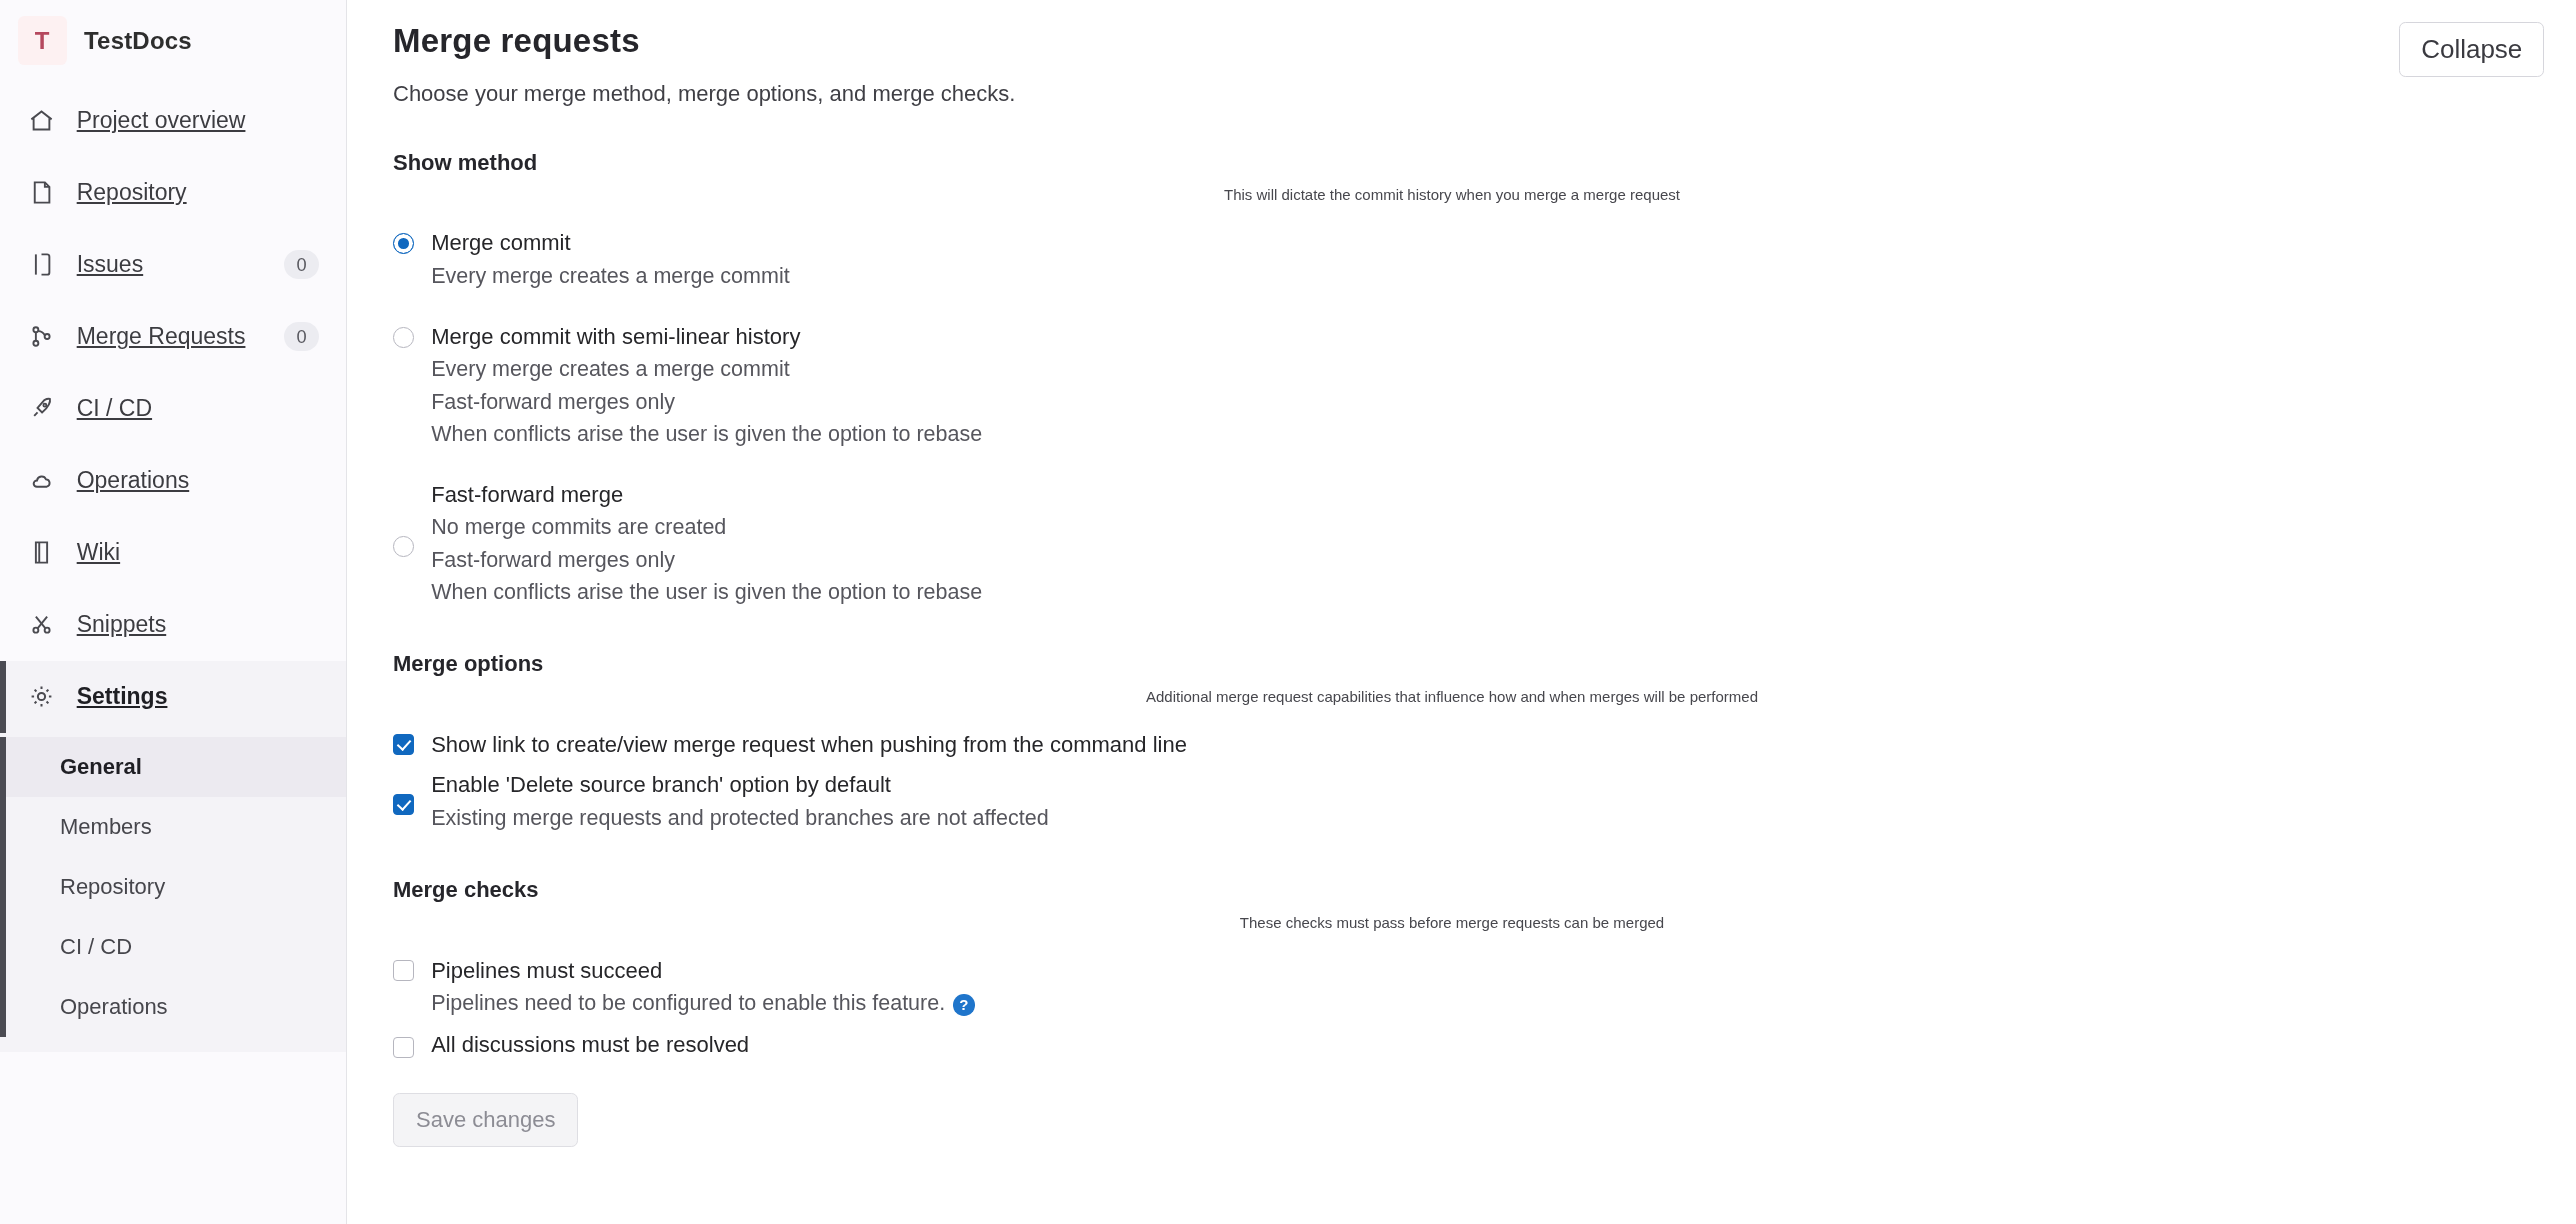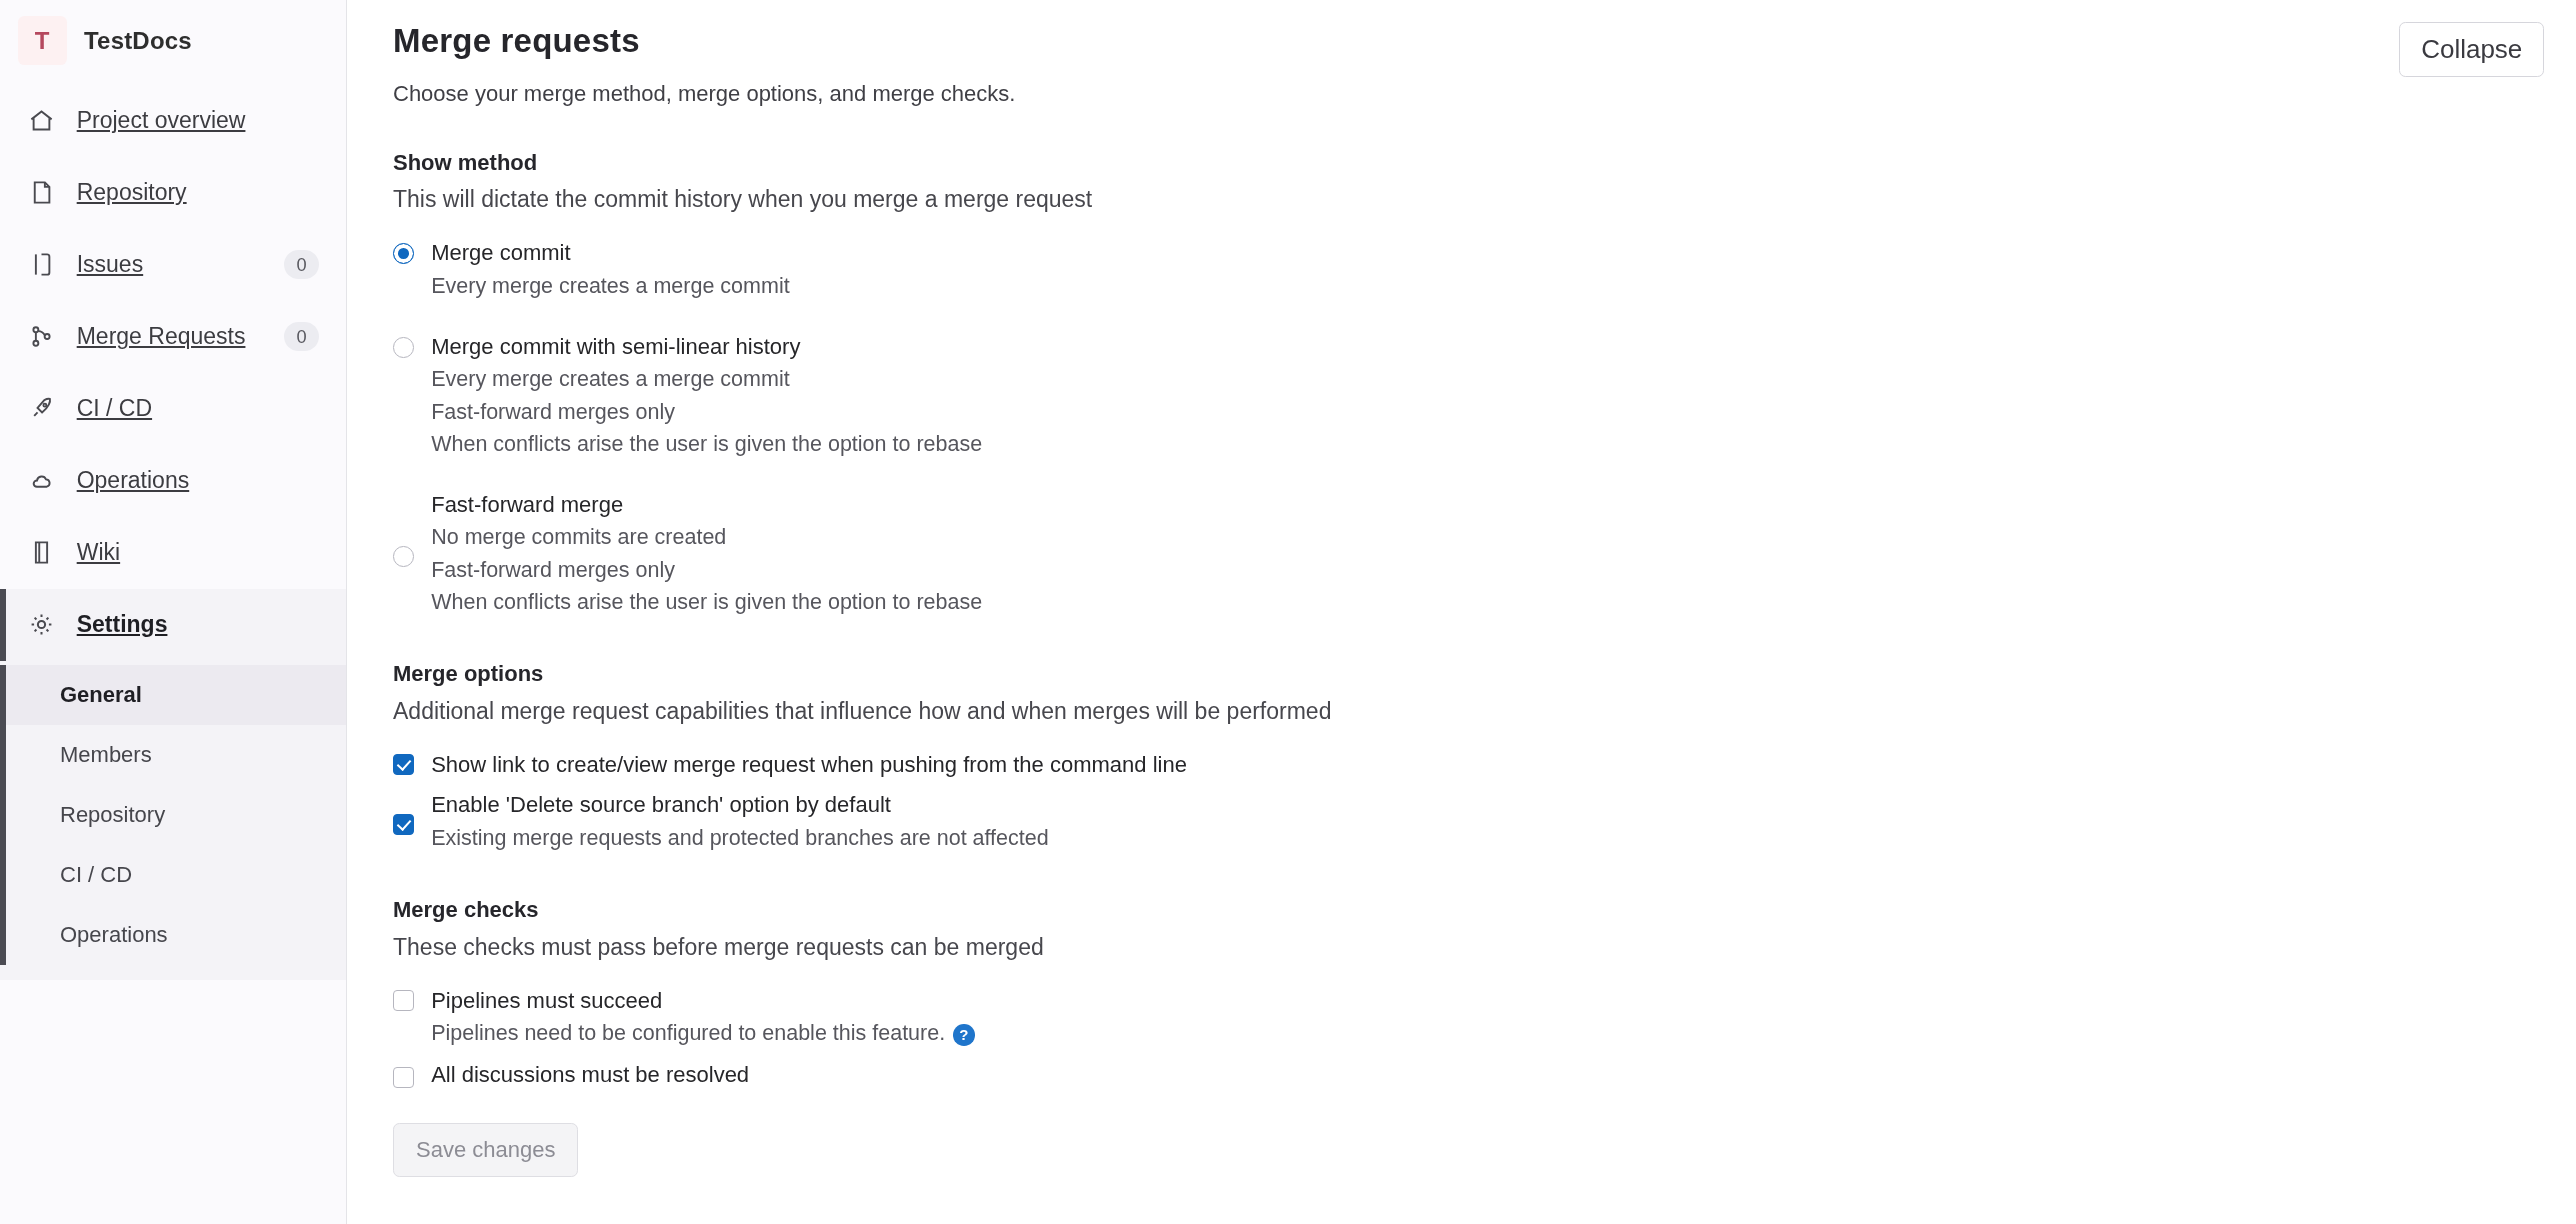--- a/index.html
+++ b/index.html
@@ -146,22 +146,23 @@
     color: #3f3f45;
   }
   .section { margin-top: 43px; }
   .section-title {
     font-size: 22px;
     font-weight: bold;
     color: #26262b;
   }
   .section-desc {
     margin-top: 10.3px;
-    font-size: 23px;
+    font-size: 15px;
     color: #47474d;
+    text-align: center;
   }
 
   .opt-list { margin-top: 24px; }
   .opt {
     display: flex;
     align-items: flex-start;
     gap: 17.5px;
     margin-bottom: 9.5px;
   }
   .opt:last-child { margin-bottom: 0; align-items: center; }
@@ -323,20 +324,31 @@
       <div class="nav-item">
         <span class="ico">
           <svg width="27" height="27" viewBox="0 0 24 24" fill="none" stroke="currentColor" stroke-width="1.7">
               <path d="M7 3h10v18H7z"></path>
               <path d="M10 3v18"></path>
             </svg>
         </span>
         <span class="label">Wiki</span>
       </div>
 
+      <div class="nav-item">
+        <span class="ico">
+          <svg width="27" height="27" viewBox="0 0 24 24" fill="none" stroke="currentColor" stroke-width="1.7">
+              <circle cx="7" cy="17" r="2.2"></circle>
+              <circle cx="17" cy="17" r="2.2"></circle>
+              <path d="M8.5 15.5L17 5"></path>
+              <path d="M15.5 15.5L7 5"></path>
+            </svg>
+        </span>
+        <span class="label">Snippets</span>
+      </div>
 
       <div class="nav-item active">
         <span class="ico">
           <svg width="27" height="27" viewBox="0 0 24 24" fill="none" stroke="currentColor" stroke-width="1.8">
               <circle cx="12" cy="12" r="3.2"></circle>
               <path d="M12 3.2v2.2M12 18.6v2.2M3.2 12h2.2M18.6 12h2.2M5.9 5.9l1.6 1.6M16.5 16.5l1.6 1.6M18.1 5.9l-1.6 1.6M7.5 16.5l-1.6 1.6"></path>
             </svg>
         </span>
         <span class="label">Settings</span>
       </div>

